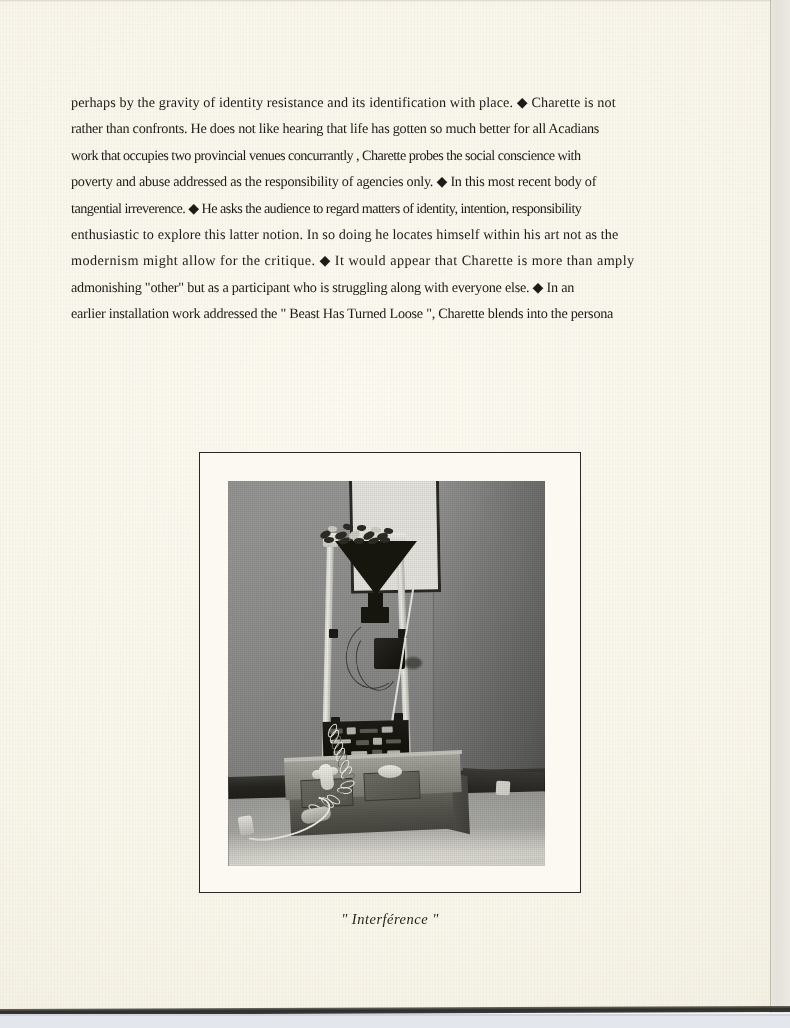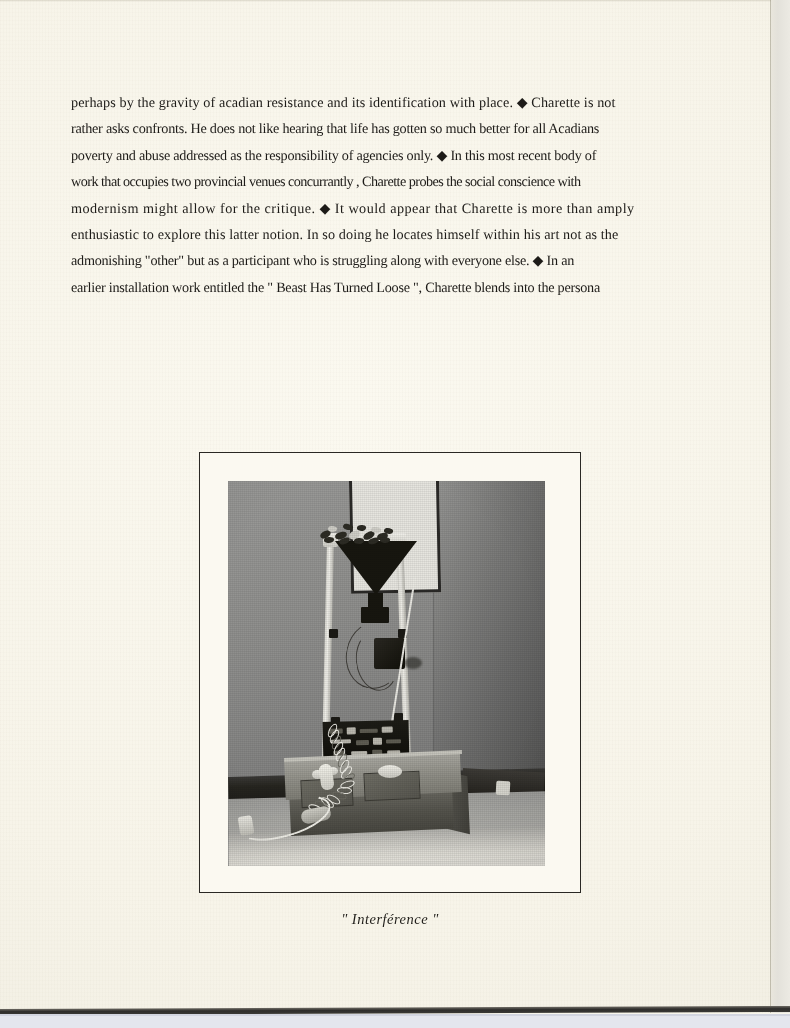--- a/index.html
+++ b/index.html
@@ -397,28 +397,29 @@
 <div id="scan-page">
 
   <div id="paper">
     <div id="paper-grain"></div>
   </div>
   <div id="page-top-edge"></div>
   <div id="page-right-edge"></div>
   <div id="page-right-edge-line"></div>
 
   <div id="body-text">
-    <div class="text-line">perhaps by the gravity of acadian resistance and its identification with place.  ◆  Charette is not</div>
-    <div class="text-line tk-tight">rather asks confronts. He does not like hearing that life has gotten so much better for all Acadians</div>
+    <div class="text-line">perhaps by the gravity of identity resistance and its identification with place.  ◆  Charette is not</div>
+    <div class="text-line tk-tight">rather than confronts. He does not like hearing that life has gotten so much better for all Acadians</div>
+    <div class="text-line tk-xtight">work that occupies two provincial venues concurrantly , Charette probes the social conscience with</div>
     <div class="text-line tk-tight">poverty and abuse addressed as the responsibility of agencies only.  ◆  In this most recent body of</div>
-    <div class="text-line tk-xtight">work that occupies two provincial venues concurrantly , Charette probes the social conscience with</div>
+    <div class="text-line tk-xtight">tangential irreverence.  ◆  He asks the audience to regard matters of identity, intention, responsibility</div>
+    <div class="text-line">enthusiastic to explore this latter notion. In so doing he locates himself within his art not as the</div>
     <div class="text-line tk-loose">modernism might allow for the critique.  ◆  It would appear that Charette is more than amply</div>
-    <div class="text-line">enthusiastic to explore this latter notion. In so doing he locates himself within his art not as the</div>
     <div class="text-line tk-tight">admonishing "other"  but as a participant who is struggling along with everyone else.  ◆   In an</div>
-    <div class="text-line tk-tight">earlier installation work entitled the " Beast Has Turned Loose ", Charette blends into the persona</div>
+    <div class="text-line tk-tight">earlier installation work addressed the " Beast Has Turned Loose ", Charette blends into the persona</div>
   </div>
 
   <div id="figure-block">
     <div id="photo-frame">
       <div id="photo">
 
         <div class="ph" id="wall"></div>
         <div class="ph" id="wall-right-dark"></div>
         <div class="ph" id="wall-corner-seam"></div>
 

